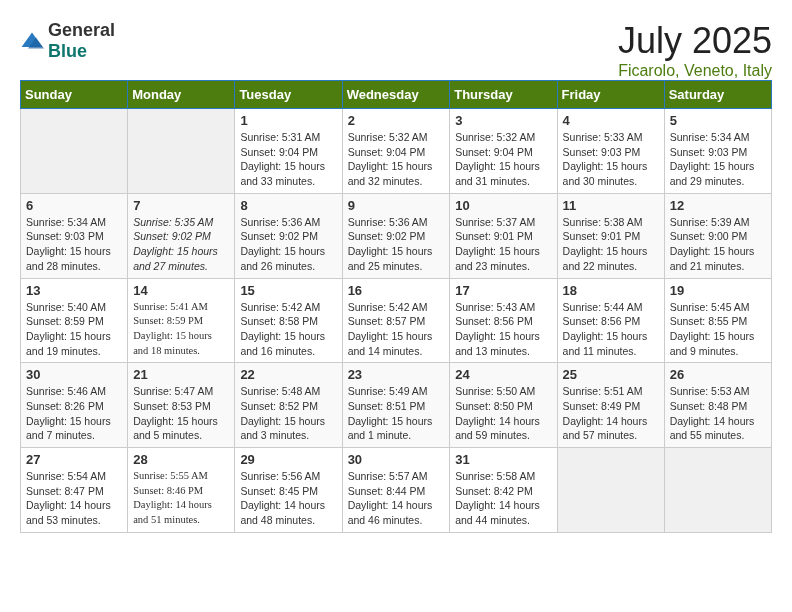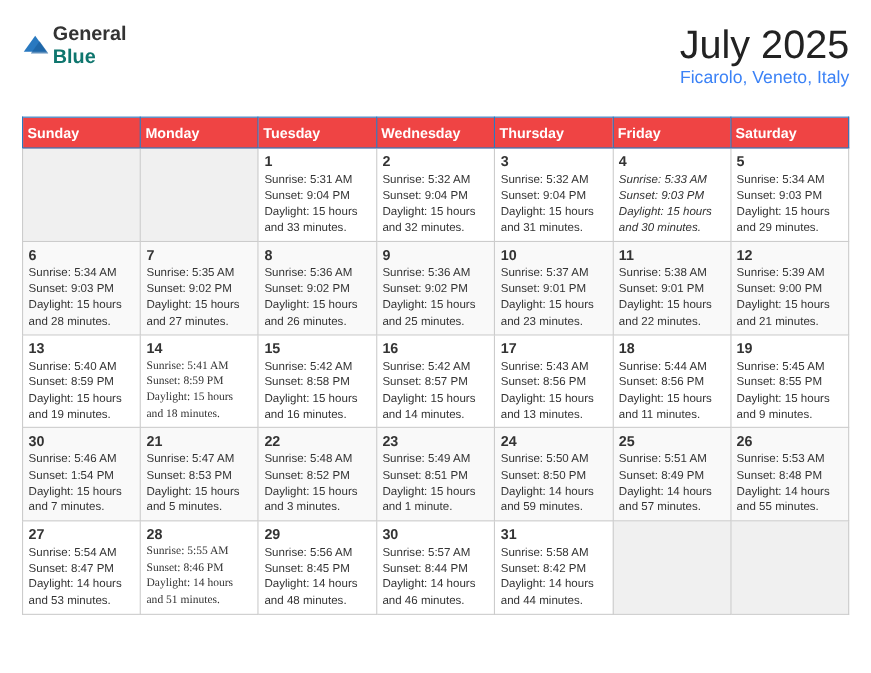--- a/index.html
+++ b/index.html
@@ -7,21 +7,21 @@
       font-family: Arial, sans-serif;
       background: #fff;
       width: 792px;
       min-height: 612px;
       padding: 20px;
     }
     .header {
       display: flex;
       justify-content: space-between;
       align-items: flex-start;
-      margin-bottom: 26px;
+      margin-bottom: 0;
     }
     .logo {
       display: flex;
       align-items: center;
       gap: 4px;
     }
     .logo-text-general {
       font-size: 18px;
       font-weight: bold;
       color: #333;
@@ -38,29 +38,29 @@
     .title-block {
       text-align: right;
     }
     .month-title {
       font-size: 36px;
       font-weight: normal;
       color: #222;
     }
     .location-title {
       font-size: 16px;
-      color: #3b82f6;
+      color: #4d7c0f;
     }
     table {
       width: 100%;
       border-collapse: collapse;
       font-size: 11px;
     }
     thead tr th {
-      background-color: #ef4444;
+      background-color: #4d7c0f;
       color: #fff;
       padding: 6px 4px;
       text-align: left;
       font-size: 13px;
       border: 1px solid #2979c0;
     }
     tbody tr td {
       border: 1px solid #ccc;
       vertical-align: top;
       padding: 4px 5px;
@@ -136,41 +136,41 @@
 Daylight: 15 hours and 32 minutes.</div>
         </td>
         <td>
           <span class="day-number">3</span>
           <div class="day-info" style="white-space: pre-line;">Sunrise: 5:32 AM
 Sunset: 9:04 PM
 Daylight: 15 hours and 31 minutes.</div>
         </td>
         <td>
           <span class="day-number">4</span>
-          <div class="day-info" style="white-space: pre-line; font-style: italic;">Sunrise: 5:33 AM
+          <div class="day-info" style="white-space: pre-line;">Sunrise: 5:33 AM
 Sunset: 9:03 PM
 Daylight: 15 hours and 30 minutes.</div>
         </td>
         <td>
           <span class="day-number">5</span>
           <div class="day-info" style="white-space: pre-line;">Sunrise: 5:34 AM
 Sunset: 9:03 PM
 Daylight: 15 hours and 29 minutes.</div>
         </td>
       </tr>
       <tr>
         <td>
           <span class="day-number">6</span>
           <div class="day-info" style="white-space: pre-line;">Sunrise: 5:34 AM
 Sunset: 9:03 PM
 Daylight: 15 hours and 28 minutes.</div>
         </td>
         <td>
           <span class="day-number">7</span>
-          <div class="day-info" style="white-space: pre-line;">Sunrise: 5:35 AM
+          <div class="day-info" style="white-space: pre-line; font-style: italic;">Sunrise: 5:35 AM
 Sunset: 9:02 PM
 Daylight: 15 hours and 27 minutes.</div>
         </td>
         <td>
           <span class="day-number">8</span>
           <div class="day-info" style="white-space: pre-line;">Sunrise: 5:36 AM
 Sunset: 9:02 PM
 Daylight: 15 hours and 26 minutes.</div>
         </td>
         <td>
@@ -239,21 +239,21 @@
           <span class="day-number">19</span>
           <div class="day-info" style="white-space: pre-line;">Sunrise: 5:45 AM
 Sunset: 8:55 PM
 Daylight: 15 hours and 9 minutes.</div>
         </td>
       </tr>
       <tr>
         <td>
           <span class="day-number">30</span>
           <div class="day-info" style="white-space: pre-line;">Sunrise: 5:46 AM
-Sunset: 1:54 PM
+Sunset: 8:26 PM
 Daylight: 15 hours and 7 minutes.</div>
         </td>
         <td>
           <span class="day-number">21</span>
           <div class="day-info" style="white-space: pre-line;">Sunrise: 5:47 AM
 Sunset: 8:53 PM
 Daylight: 15 hours and 5 minutes.</div>
         </td>
         <td>
           <span class="day-number">22</span>

